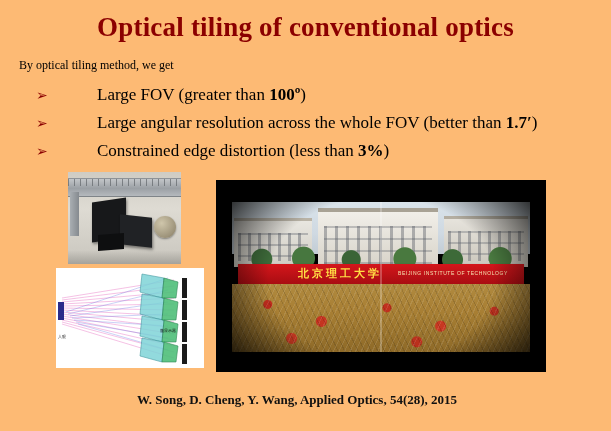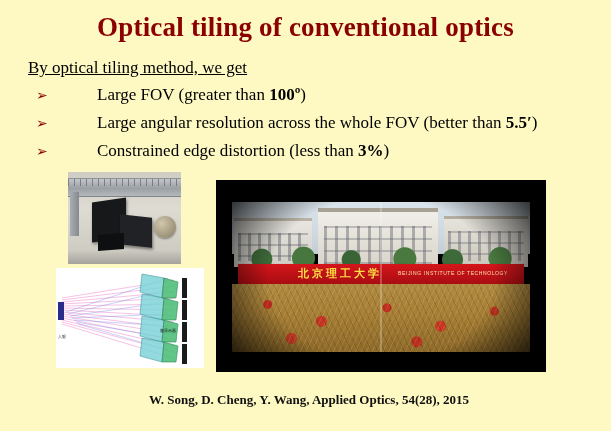--- a/index.html
+++ b/index.html
@@ -12,40 +12,39 @@
     background: #ffffff;
     font-family: "Liberation Serif", serif;
     overflow: hidden;
     position: relative;
   }
   .slide {
     position: absolute;
     left: 0; top: 0;
     width: 611px;
     height: 431px;
-    background: #fef9c3;
+    background: #fdba74;
   }
   .title {
     position: absolute;
     left: 0; top: 12px;
     width: 611px;
     text-align: center;
     font-size: 27px;
     font-weight: bold;
     color: #8B0000;
     font-family: "Liberation Serif", serif;
     letter-spacing: 0.2px;
   }
   .lead {
     position: absolute;
-    left: 28px;
+    left: 19px;
     top: 58px;
-    font-size: 17px;
+    font-size: 12px;
     color: #000;
-    text-decoration: underline;
   }
   .bullets {
     position: absolute;
     left: 36px;
     top: 84px;
     width: 560px;
   }
   .bullet {
     display: flex;
     align-items: baseline;
@@ -277,21 +276,21 @@
       repeating-linear-gradient(65deg, rgba(0,0,0,.12) 0 1px, transparent 1px 6px);
   }
   .seam {
     position: absolute;
     left: 148px; top: 0; width: 2px; height: 150px;
     background: rgba(255,255,255,.25);
   }
 
   .credit {
     position: absolute;
-    left: 16px; top: 392px;
+    left: 4px; top: 392px;
     width: 586px;
     text-align: center;
     font-size: 13px;
     font-weight: bold;
     color: #111;
     font-family: "Liberation Serif", serif;
   }
 </style>
 </head>
 <body>
@@ -302,21 +301,21 @@
 
   <div class="lead">By optical tiling method, we get</div>
 
   <div class="bullets">
     <div class="bullet">
       <span class="marker">➢</span>
       <span class="btext"><span>Large FOV (greater than </span><b>100º</b><span>)</span></span>
     </div>
     <div class="bullet">
       <span class="marker">➢</span>
-      <span class="btext"><span>Large angular resolution across the whole FOV (better than </span><b>5.5′</b><span>)</span></span>
+      <span class="btext"><span>Large angular resolution across the whole FOV (better than </span><b>1.7′</b><span>)</span></span>
     </div>
     <div class="bullet">
       <span class="marker">➢</span>
       <span class="btext"><span>Constrained edge distortion (less than </span><b>3%</b><span>)</span></span>
     </div>
   </div>
 
   <div class="photo-parts">
     <div class="pp-bg"></div>
     <div class="caliper-bar"></div>

